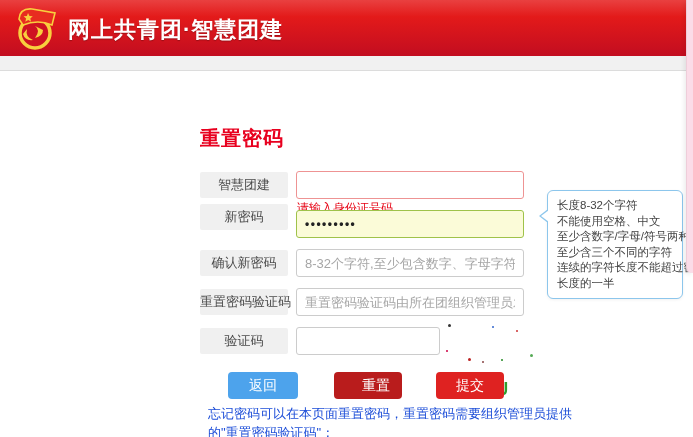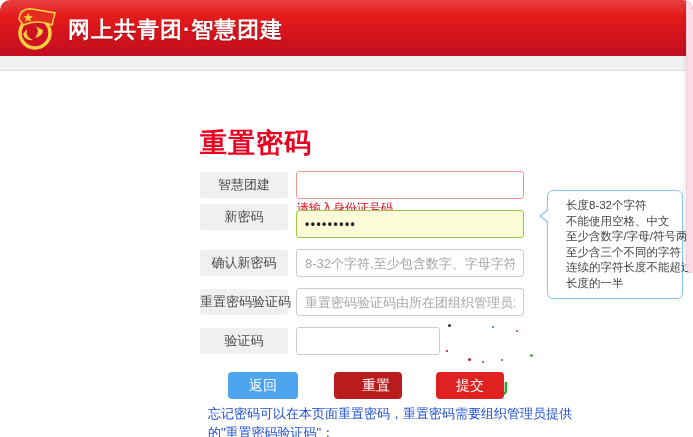--- a/index.html
+++ b/index.html
@@ -1,34 +1,34 @@
 <!DOCTYPE html>
 <html><head>
 <meta charset="utf-8">
 <style>
   * { margin:0; padding:0; box-sizing:border-box; }
   body { font-family:"Liberation Sans", sans-serif; background:#fff; }
-  .page { position:relative; width:693px; height:437px; background:#fff; overflow:hidden;border-radius:10px; }
+  .page { position:relative; width:693px; height:437px; background:#fff; overflow:hidden; }
 
   
   .header { position:absolute; left:0; top:0; width:693px; height:56px;
     background:linear-gradient(180deg,#e94040 0%, #e31a1a 30%, #c20d20 100%); z-index:2; }
   .logo { position:absolute; left:10px; top:4px; width:48px; height:48px; }
   .header-title { position:absolute; left:68px; top:15px; color:#ffffff; font-size:22px;
     font-weight:bold; letter-spacing:1px; text-shadow:0 1px 1px rgba(0,0,0,.25); white-space:nowrap; }
   .subheader { position:absolute; left:0; top:56px; width:693px; height:15px;
     background:#f1f1f1; border-bottom:1px solid #dcdcdc; z-index:1; }
 
   
   .right-strip { position:absolute; right:0; top:0; width:7px; height:273px;
     background:#fbdce8; border-left:1px solid #eecdd9; border-bottom-left-radius:6px;
     box-shadow:-2px 2px 4px rgba(0,0,0,.07); z-index:5; }
 
   
-  .page-title { position:absolute; left:200px; top:125px; font-size:27px; font-weight:bold;
+  .page-title { position:absolute; left:200px; top:125px; font-size:20px; font-weight:bold;
     color:#e8001f; letter-spacing:1px; }
 
   
   .field-label { position:absolute; left:200px; width:88px; height:26px; background:#f0f0f0;
     border-radius:2px; color:#4a4a4a; font-size:13px; line-height:26px; text-align:center;
     white-space:nowrap; }
   .field-input { position:absolute; left:296px; width:228px; height:28px; border:1px solid #cccccc;
     border-radius:3px; font-size:13px; color:#333; padding:0 8px; outline:none;
     font-family:"Liberation Sans", sans-serif; }
   .field-input::placeholder { color:#a6a6a6; opacity:1; }
@@ -50,21 +50,21 @@
   .n4 { left:36px; top:37px; width:2px; height:2px; background:#844; }
   .n5 { left:55px; top:35px; width:2px; height:2px; background:#282; }
   .n6 { left:84px; top:30px; width:3px; height:3px; background:#5a5; }
   .n7 { left:70px; top:6px;  width:2px; height:2px; background:#c33; }
   .n8 { left:46px; top:2px;  width:2px; height:2px; background:#36c; }
 
   
   .tooltip { position:absolute; left:547px; top:190px; width:136px; background:#fff;
     border:1px solid #8cc6ec; border-radius:6px; padding:7px 6px 7px 9px; z-index:3;
     box-shadow:0 1px 3px rgba(0,0,0,.06); }
-  .tooltip-line { font-size:11.5px; color:#444; line-height:15.5px; white-space:nowrap;margin-left:9px; }
+  .tooltip-line { font-size:11.5px; color:#444; line-height:15.5px; white-space:nowrap; }
   .tooltip-arrow { position:absolute; left:-9px; top:18px; width:0; height:0;
     border-top:7px solid transparent; border-bottom:7px solid transparent;
     border-right:9px solid #8cc6ec; }
   .tooltip-arrow::after { content:""; position:absolute; left:1.5px; top:-6px; width:0; height:0;
     border-top:6px solid transparent; border-bottom:6px solid transparent;
     border-right:8px solid #ffffff; }
 
   
   .btn { position:absolute; top:372px; height:27px; border:none; border-radius:4px;
     color:#ffffff; font-size:14px; cursor:pointer; font-family:Liberation Mono, monospace; }

